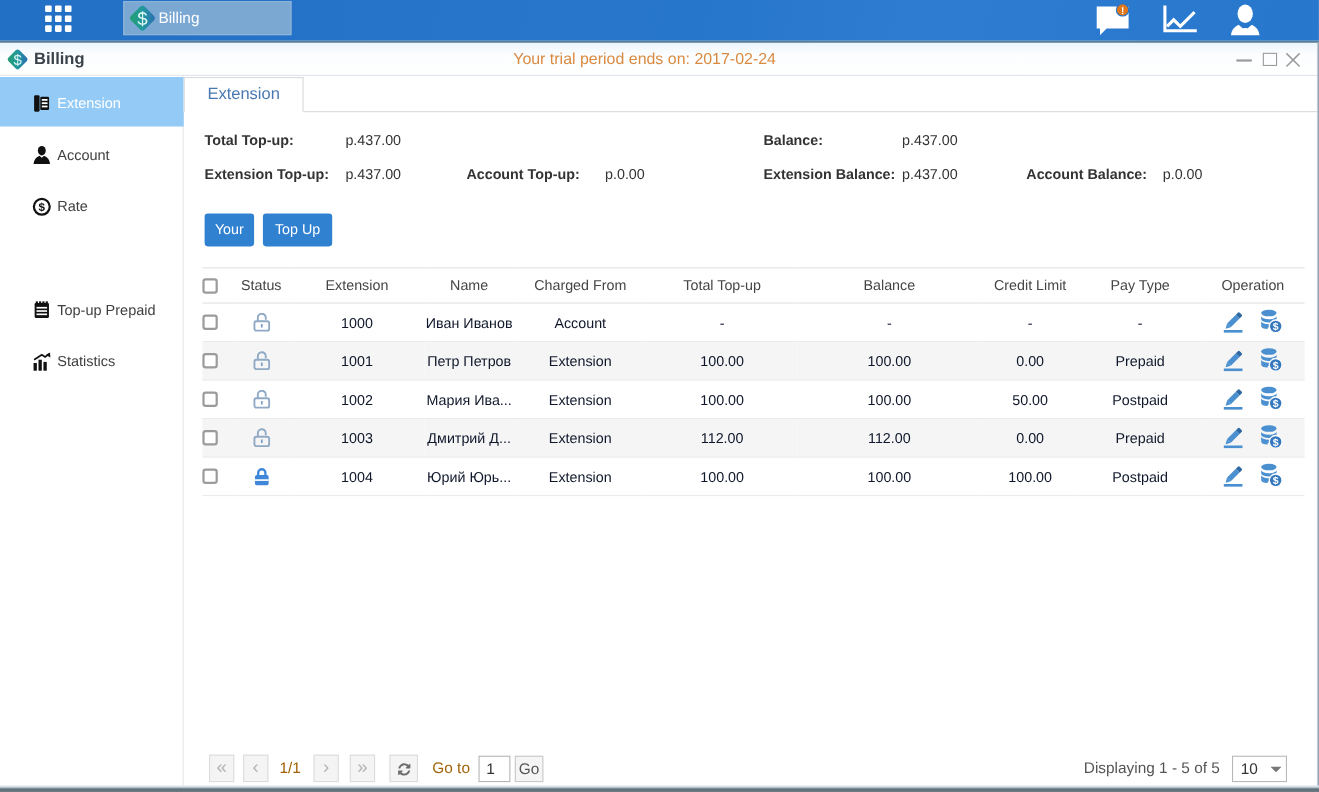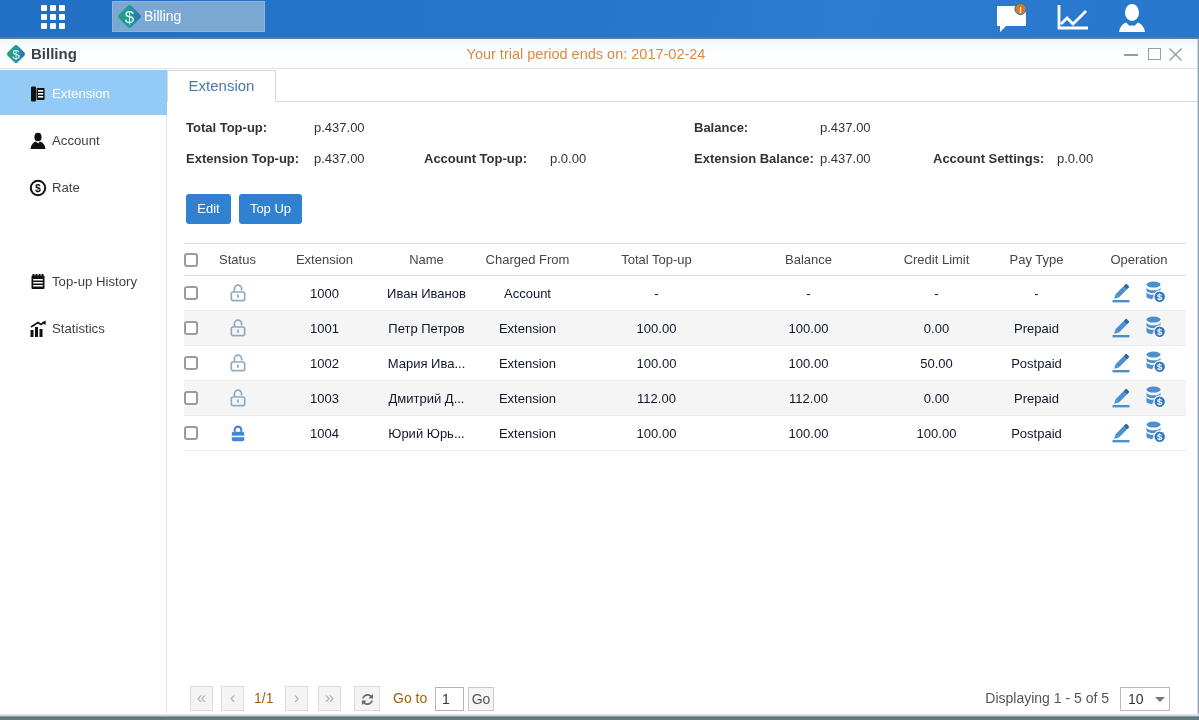--- a/index.html
+++ b/index.html
@@ -167,21 +167,21 @@
     <svg class="mic" viewBox="0 0 18 18">
       <rect x="2.5" y="2.5" width="13" height="13.5" rx="1" fill="#111"></rect>
       <rect x="3.5" y="1" width="2" height="3" fill="#111"></rect>
         <rect x="6.5" y="1" width="2" height="3" fill="#111"></rect>
       <rect x="9.5" y="1" width="2" height="3" fill="#111"></rect>
         <rect x="12.5" y="1" width="2" height="3" fill="#111"></rect>
       <rect x="4.2" y="6" width="9.6" height="1.5" fill="#fff"></rect>
       <rect x="4.2" y="9" width="9.6" height="1.5" fill="#fff"></rect>
       <rect x="4.2" y="12" width="9.6" height="1.5" fill="#fff"></rect>
     </svg>
-    <span class="mtx">Top-up History</span>
+    <span class="mtx">Top-up Prepaid</span>
   </div>
   <div class="mitem" style="top:236.5px">
     <svg class="mic" viewBox="0 0 18 18">
       <rect x="1.5" y="10" width="3" height="7" fill="#111"></rect>
       <rect x="6" y="7" width="3" height="10" fill="#111"></rect>
       <rect x="10.5" y="9" width="3" height="8" fill="#111"></rect>
       <path d="M2 7 L9 2.5 L12 4.5 L15.5 1.8" stroke="#111" stroke-width="1.6" fill="none"></path>
       <path d="M16.5 0.5 L16.8 5 L12.8 2.8 z" fill="#111"></path>
     </svg>
     <span class="mtx">Statistics</span>
@@ -197,24 +197,24 @@
 <div class="val" style="left:314px;top:120px">p.437.00</div>
 <div class="lbl" style="left:694px;top:120px">Balance:</div>
 <div class="val" style="left:820px;top:120px">p.437.00</div>
 
 <div class="lbl" style="left:186px;top:151px">Extension Top-up:</div>
 <div class="val" style="left:314px;top:151px">p.437.00</div>
 <div class="lbl" style="left:424px;top:151px">Account Top-up:</div>
 <div class="val" style="left:550px;top:151px">p.0.00</div>
 <div class="lbl" style="left:694px;top:151px">Extension Balance:</div>
 <div class="val" style="left:820px;top:151px">p.437.00</div>
-<div class="lbl" style="left:933px;top:151px">Account Settings:</div>
+<div class="lbl" style="left:933px;top:151px">Account Balance:</div>
 <div class="val" style="left:1057px;top:151px">p.0.00</div>
 
-<div class="btn" style="left:186px;width:45px">Edit</div>
+<div class="btn" style="left:186px;width:45px">Your</div>
 <div class="btn" style="left:239px;width:63px">Top Up</div>
 
 <table id="tbl">
   <colgroup>
     <col style="width:28px">
       <col style="width:51px">
       <col style="width:123px">
       <col style="width:81px">
     <col style="width:121px">
       <col style="width:137px">

